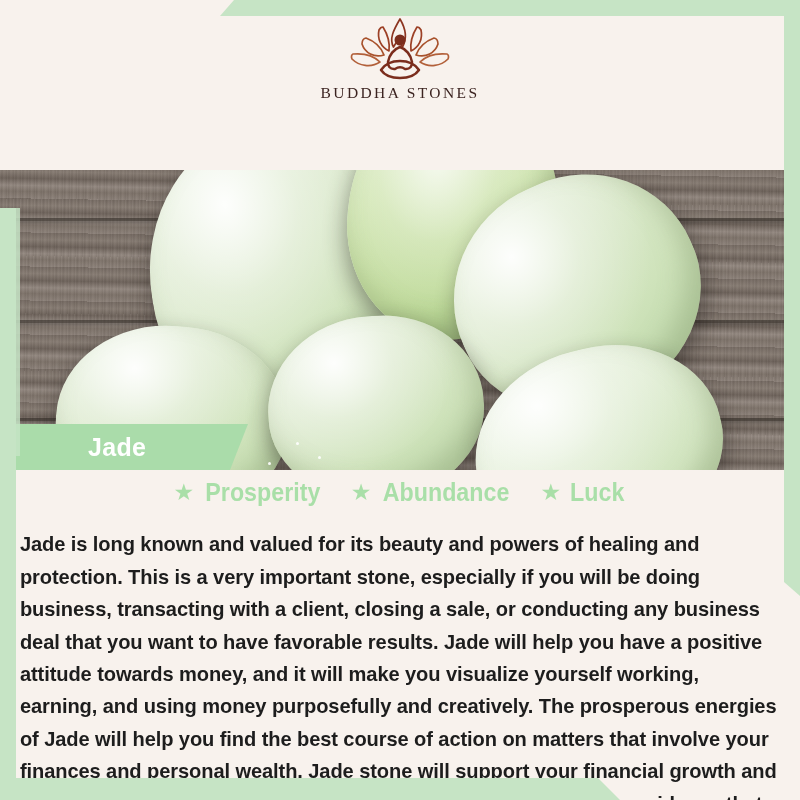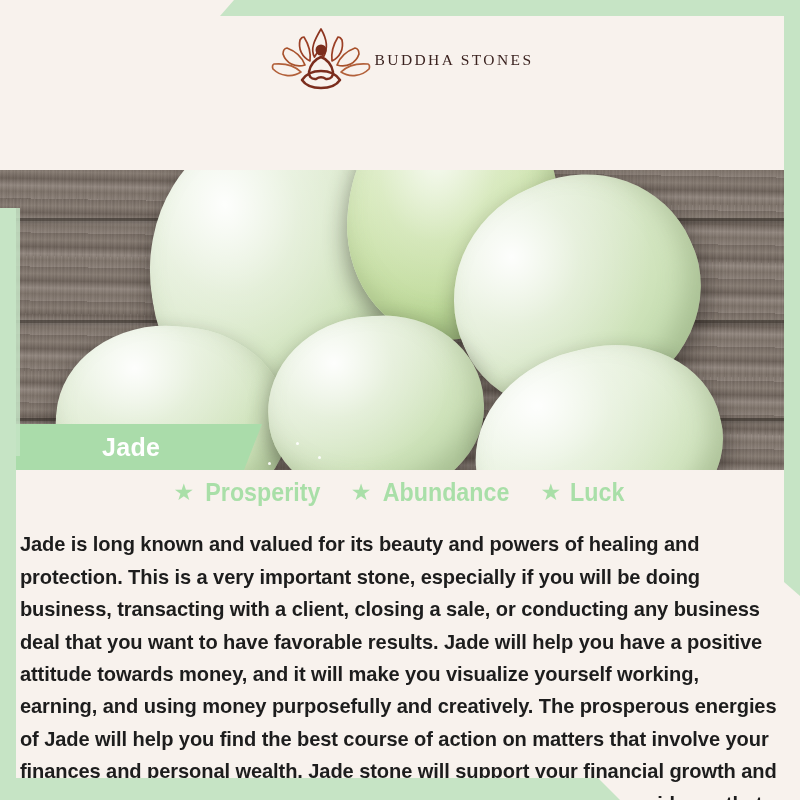--- a/index.html
+++ b/index.html
@@ -73,21 +73,21 @@
     z-index: 6;
   }
 
   
   .brand-header {
     position: relative;
     z-index: 3;
     height: 118px;
     background: #f8f2ed;
     display: flex;
-    flex-direction: row;
+    flex-direction: column;
     align-items: center;
     justify-content: center;
   }
   .brand-logo-mark {
     width: 108px;
     height: 66px;
     display: block;
   }
   .brand-wordmark {
     margin-top: 2px;
@@ -183,21 +183,20 @@
     position: absolute;
     top: 424px;
     left: 0;
     width: 248px;
     height: 46px;
     background: #aadcaa;
     clip-path: polygon(0 0, 100% 0, calc(100% - 18px) 100%, 0 100%);
     z-index: 5;
     display: flex;
     align-items: center;
-    padding-left: 14px;
   }
   .stone-label-text {
     margin-left: 88px;
     color: #ffffff;
     font-weight: bold;
     font-size: 25px;
     letter-spacing: .3px;
   }
 
   

